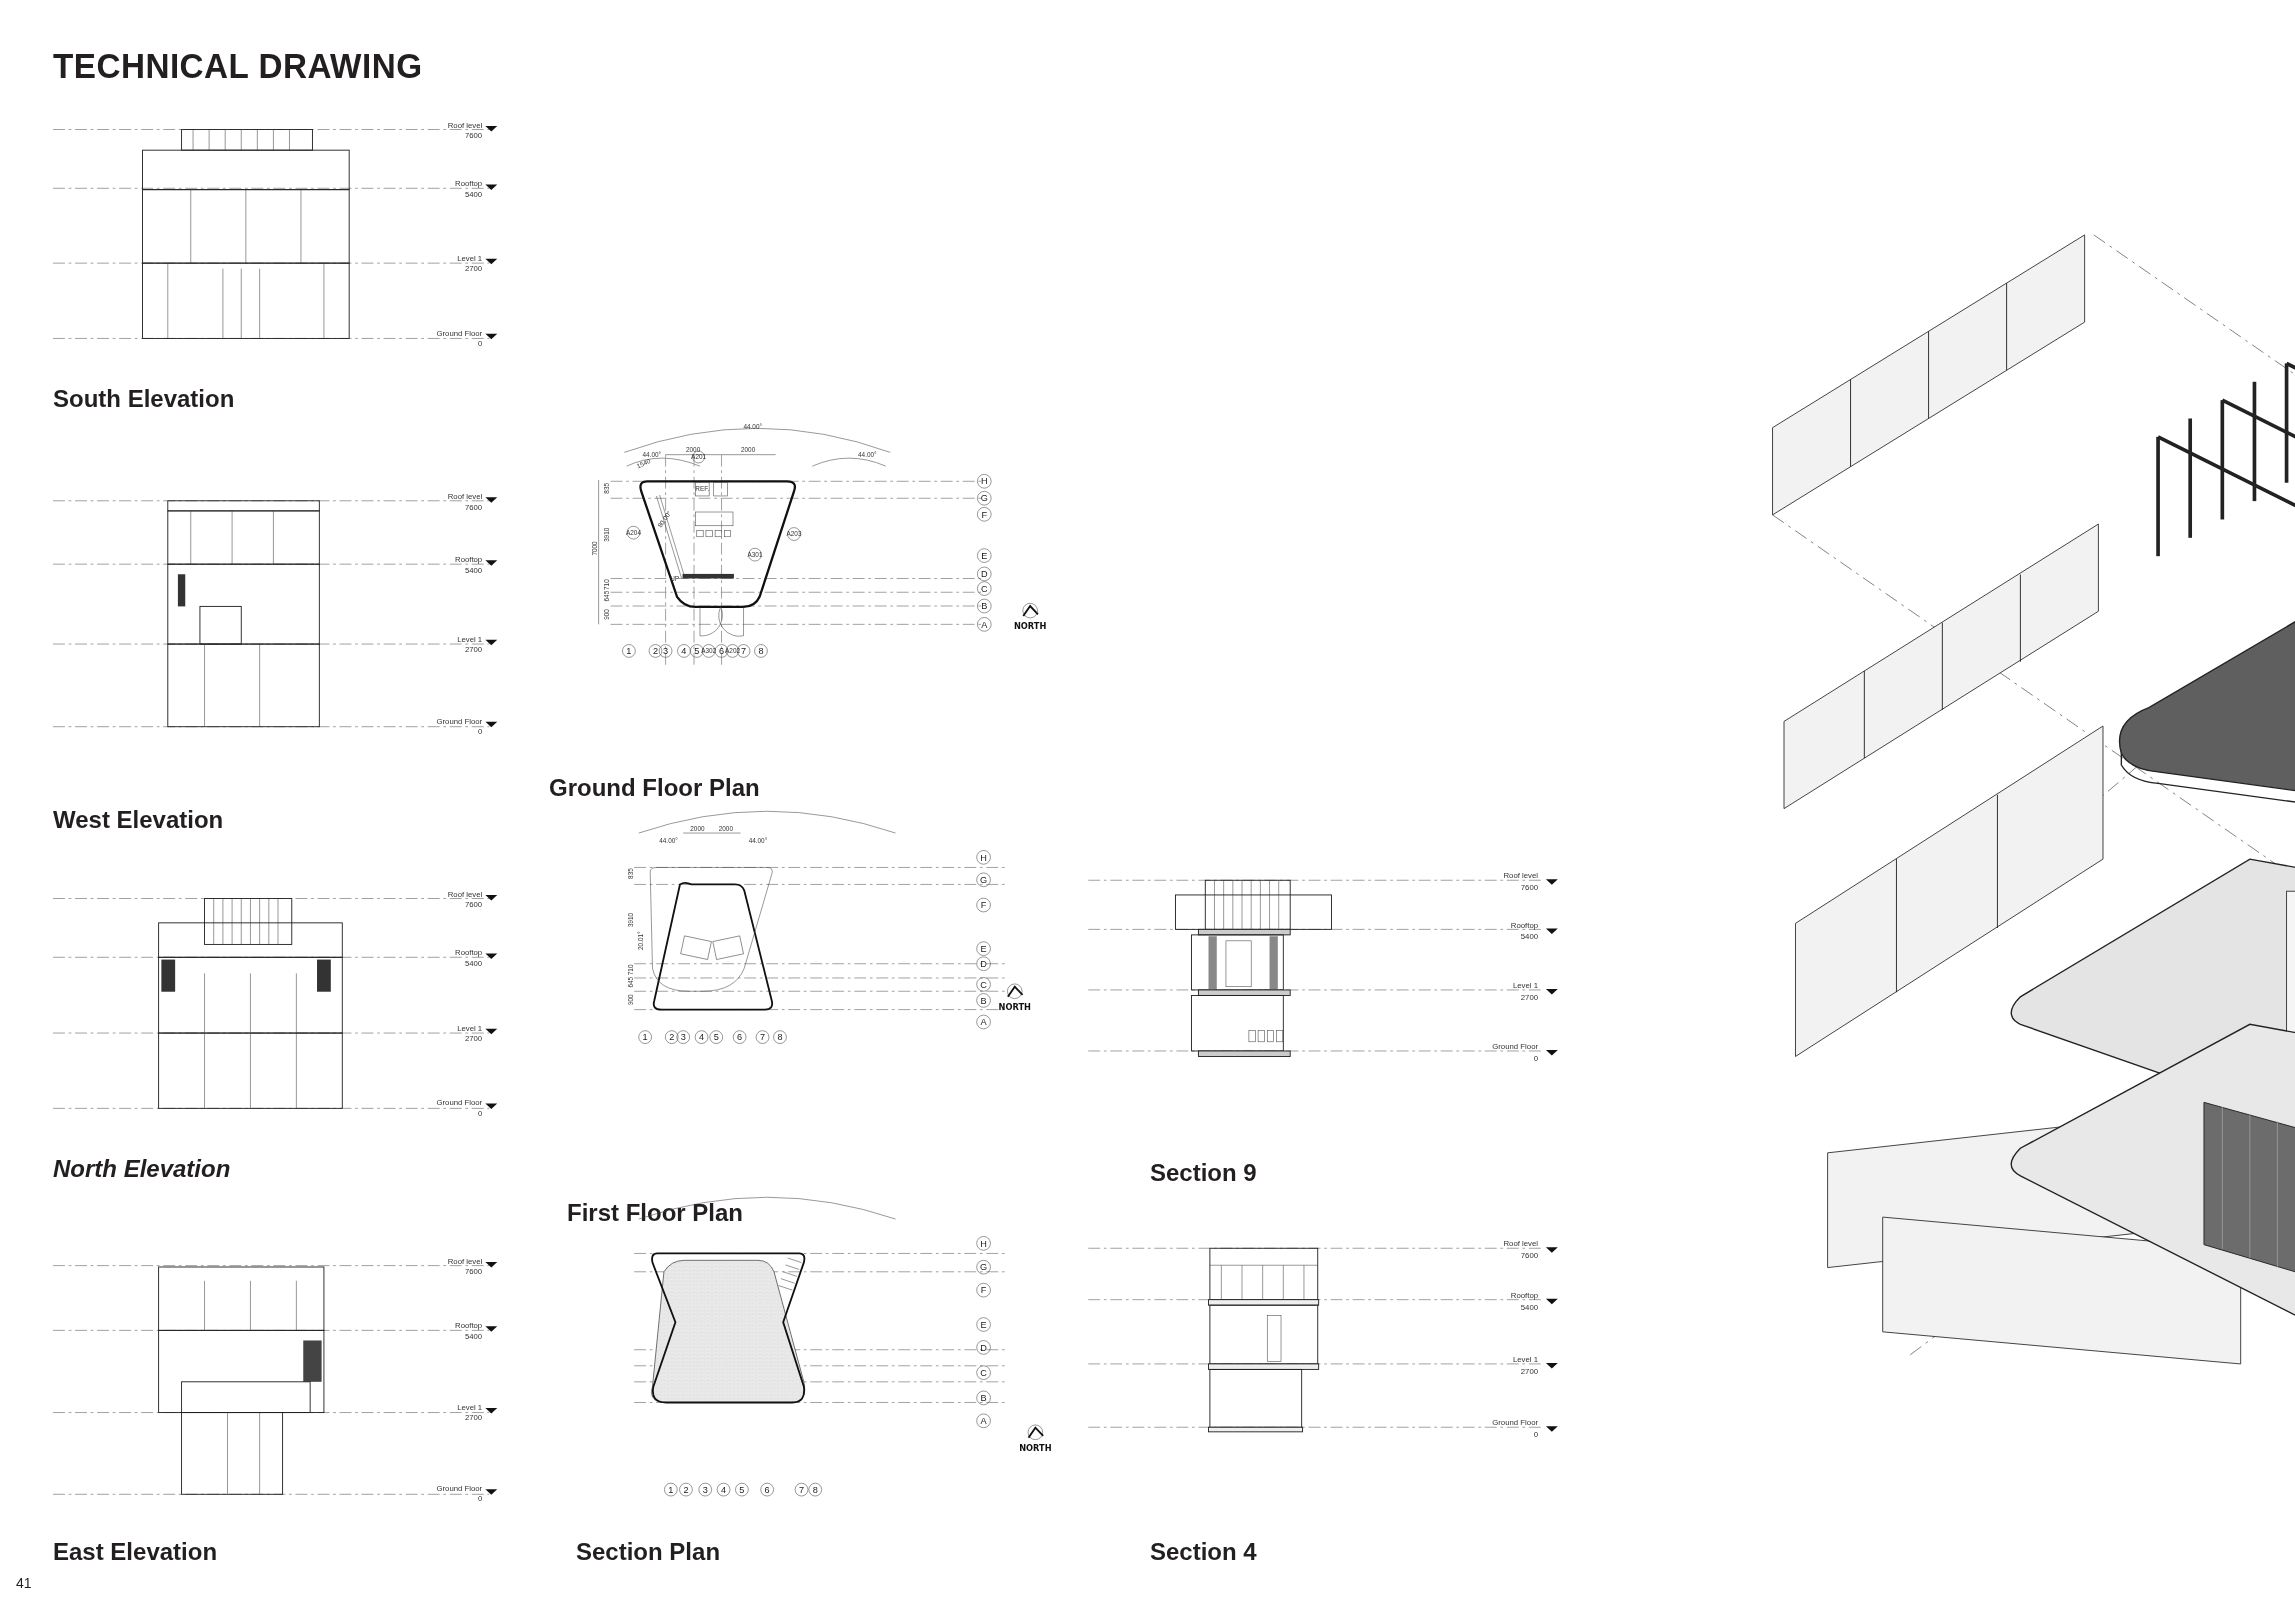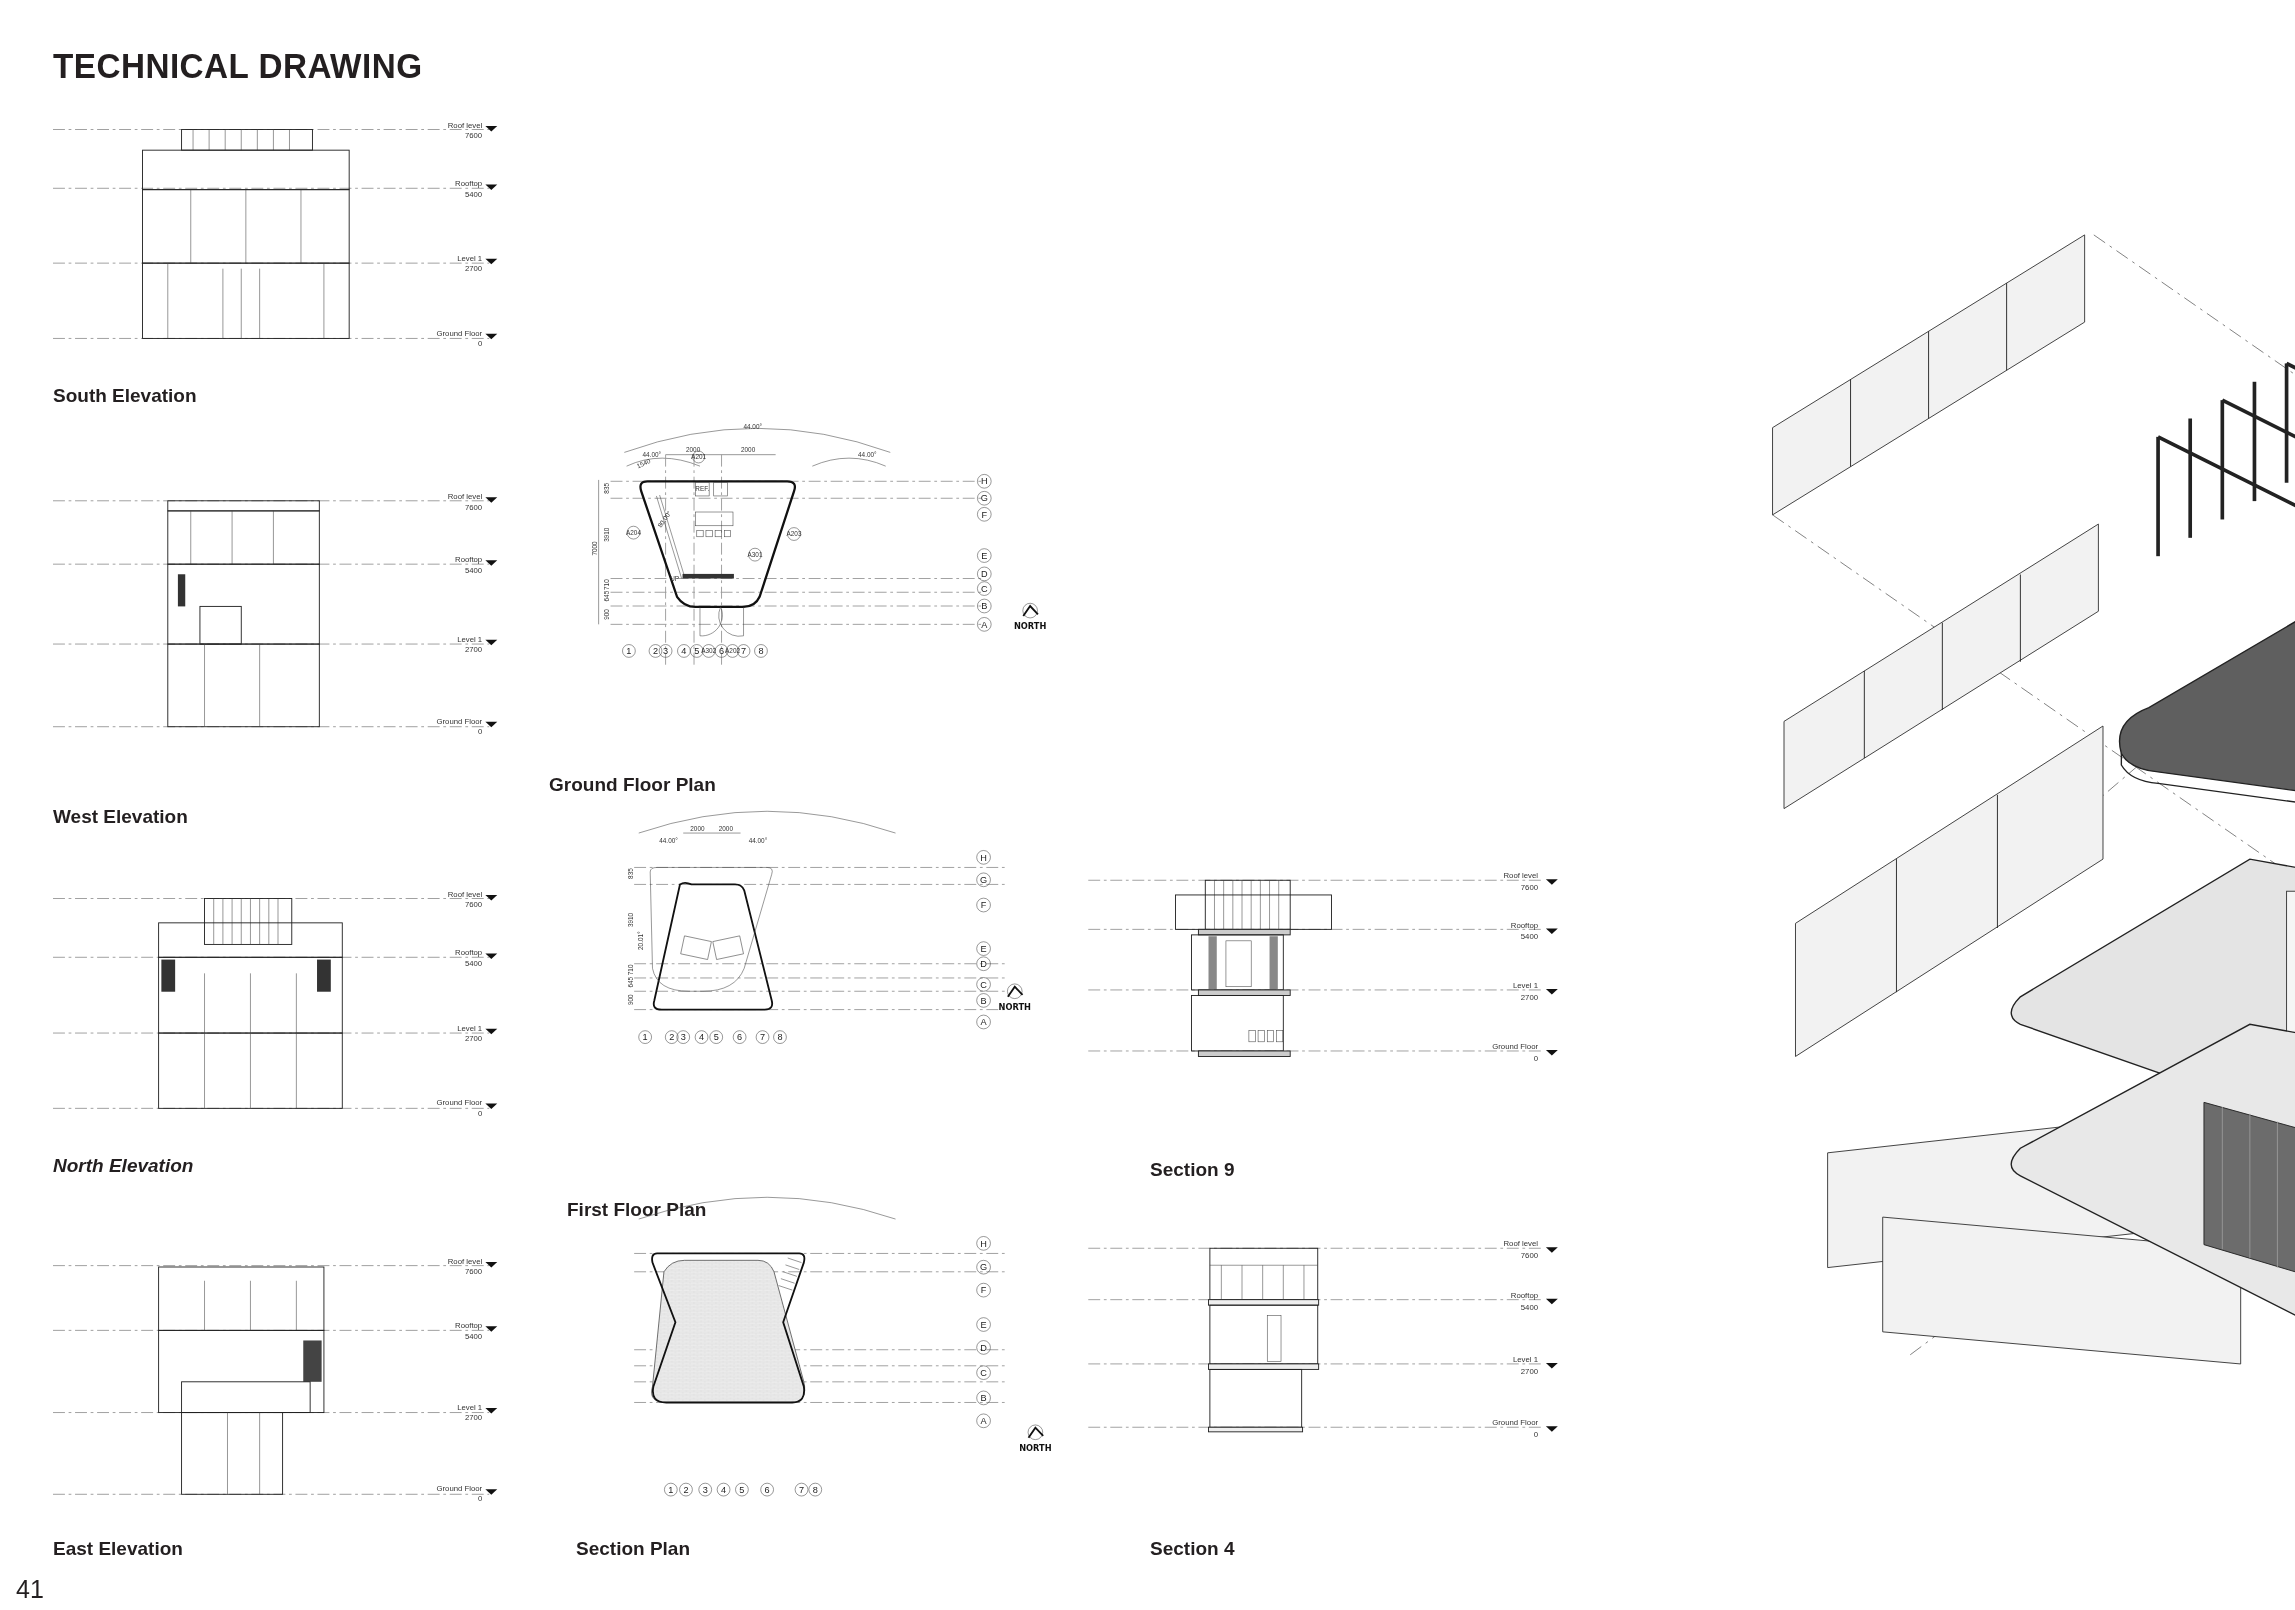--- a/index.html
+++ b/index.html
@@ -1,20 +1,20 @@
 <!DOCTYPE html>
 <html style="font-size:7.3px"><head>
 <meta charset="utf-8">
 <style>
   html,body{margin:0;padding:0;background:#ffffff;}
   body{width:3221px;height:1611px;position:relative;overflow:hidden;font-family:"Liberation Sans",sans-serif;color:#231f20;}
   .abs{position:absolute;}
   .title{left:53px;top:46px;font-size:35px;font-weight:bold;letter-spacing:0.5px;font-family:"Liberation Sans",sans-serif;transform:scaleX(0.95);transform-origin:left top;}
-  .caption{font-size:19px;font-weight:bold;font-family:"Liberation Sans",sans-serif;}
-  .pagenum{font-size:25px;font-family:"Liberation Sans",sans-serif;color:#231f20;}
+  .caption{font-size:24px;font-weight:bold;font-family:"Liberation Sans",sans-serif;}
+  .pagenum{font-size:14px;font-family:"Liberation Sans",sans-serif;color:#231f20;}
   .lvl-label{font-size:17px;fill:#333;font-family:"Liberation Sans",sans-serif;}
   .grid-lbl{font-size:20px;fill:#222;font-family:"Liberation Sans",sans-serif;}
   .dim{font-size:14px;fill:#333;font-family:"Liberation Sans",sans-serif;}
   .north{font-size:18px;font-weight:bold;fill:#111;font-family:"DejaVu Sans",sans-serif;}
   svg{position:absolute;overflow:visible;}
   .ln{stroke:#222;fill:none;stroke-width:2;}
   .thin{stroke:#444;fill:none;stroke-width:1.2;}
   .dash{stroke:#999;fill:none;stroke-width:2;stroke-dasharray:26 8 6 8;}
   .glass{fill:#f2f2f2;stroke:#333;stroke-width:2;}
 </style>

